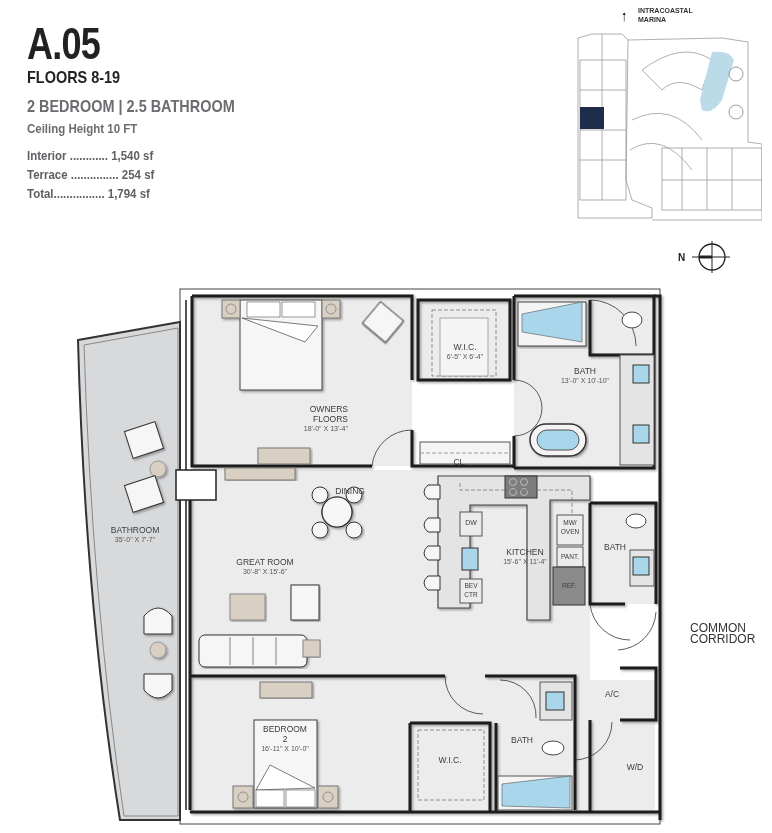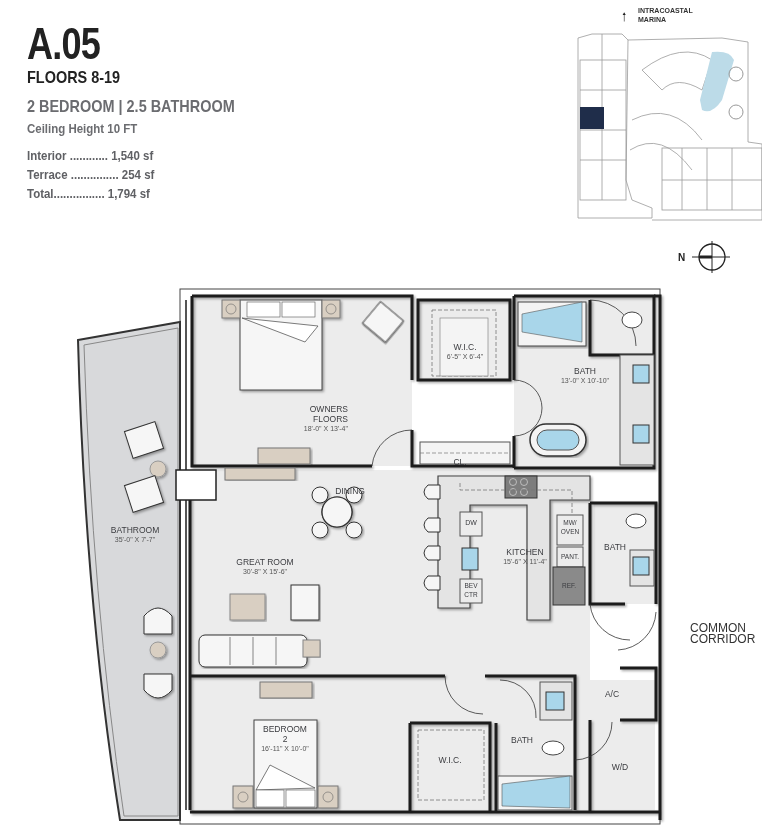--- a/index.html
+++ b/index.html
@@ -279,21 +279,21 @@
 </div>
 <div class="lbl" style="left:430px;top:755px;width:40px;">
   <div class="nm">W.I.C.</div>
 </div>
 <div class="lbl" style="left:505px;top:735px;width:34px;">
   <div class="nm">BATH</div>
 </div>
 <div class="lbl" style="left:600px;top:689px;width:24px;">
   <div class="nm">A/C</div>
 </div>
-<div class="lbl" style="left:605px;top:762px;width:30px;text-align:center;">
+<div class="lbl" style="left:620px;top:762px;width:30px;text-align:center;">
   <div class="nm">W/D</div>
 </div>
 <div class="corridor">
   <div>COMMON</div>
   <div>CORRIDOR</div>
 </div>
 
 <div class="lbl" style="left:460px;top:518px;width:22px;font-size:7px;">DW</div>
 <div class="lbl" style="left:557px;top:518px;width:26px;font-size:6.5px;line-height:9px;">
   <div>MW/</div>

